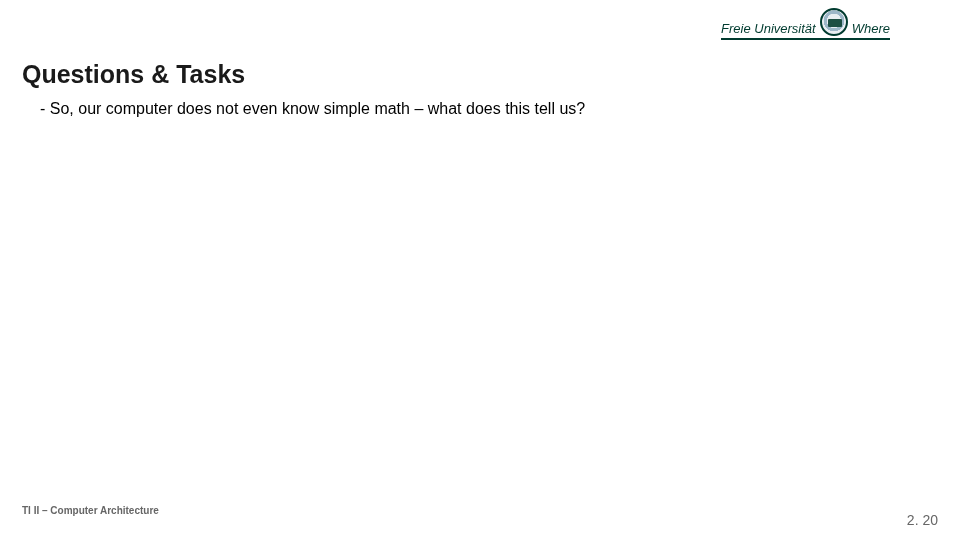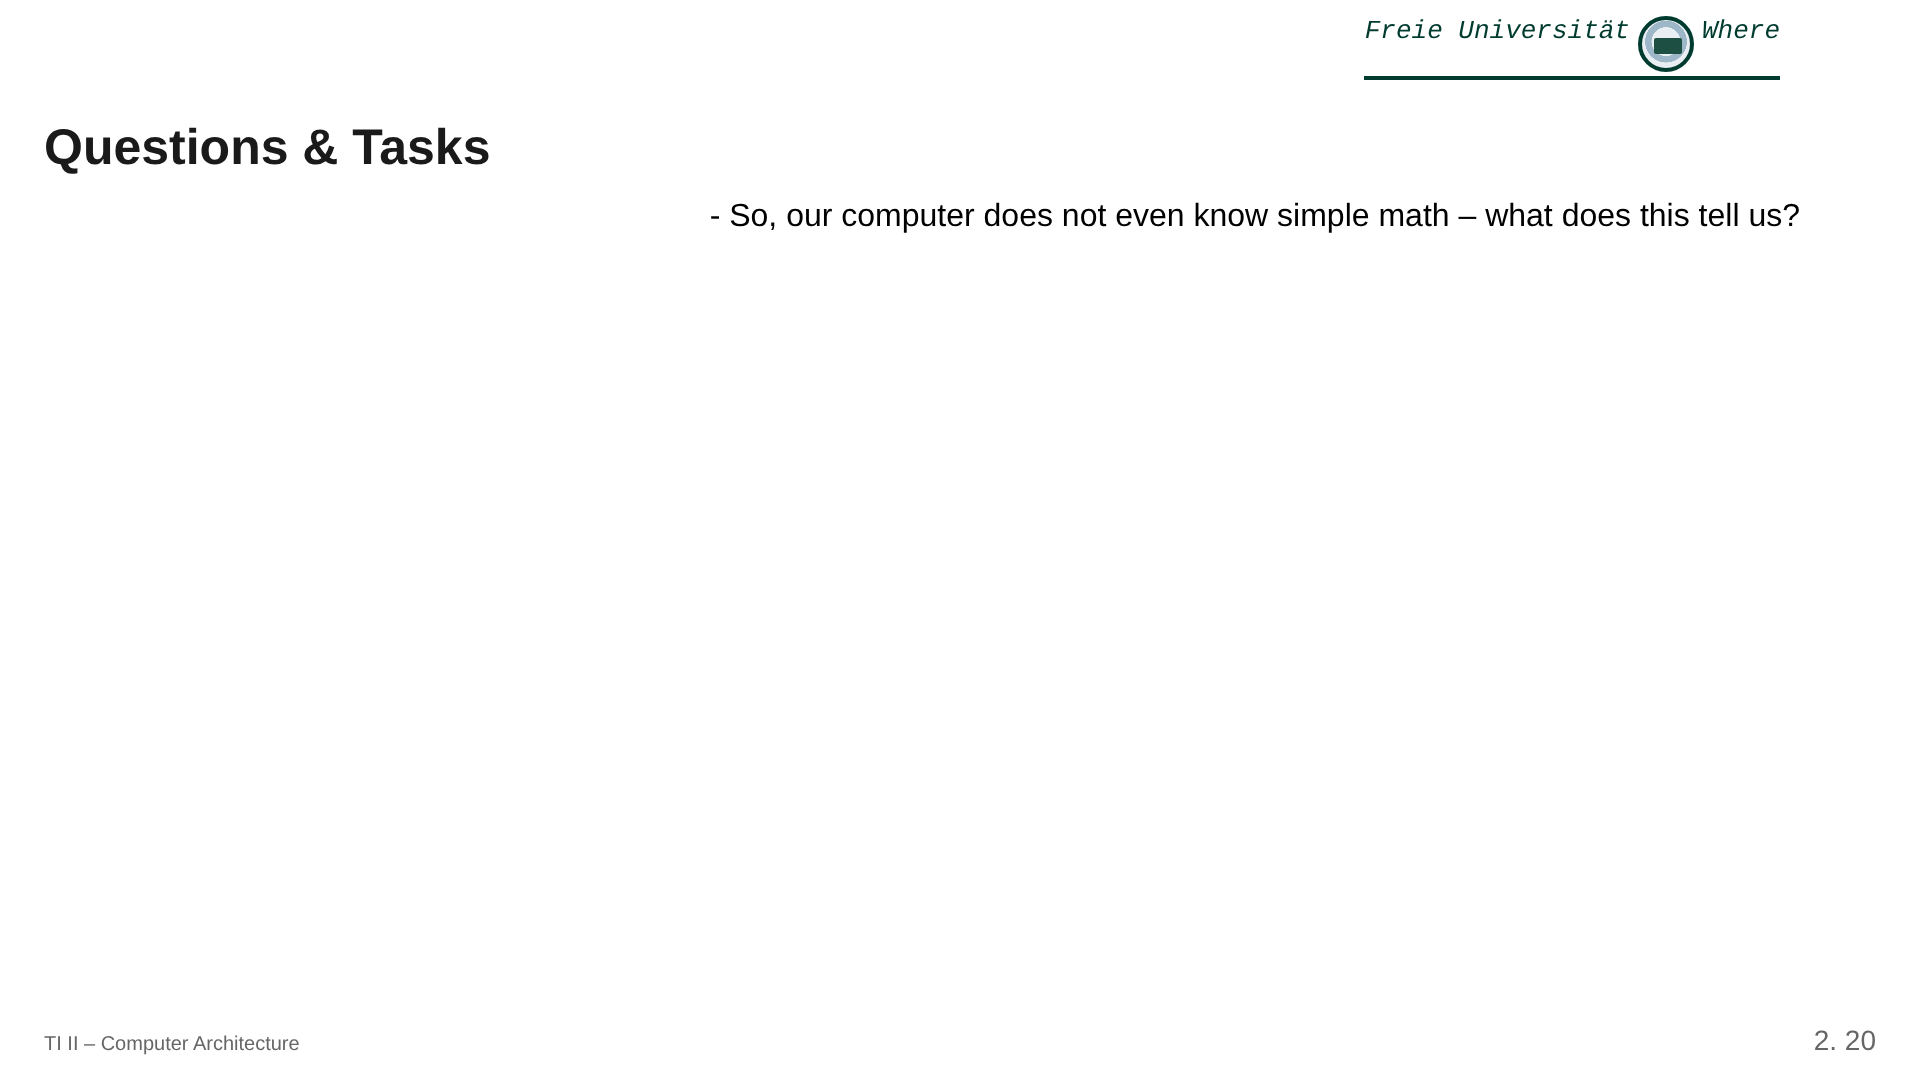--- a/index.html
+++ b/index.html
@@ -11,27 +11,27 @@
     position: absolute;
     top: 8px;
     right: 70px;
     display: flex;
     align-items: center;
     gap: 6px;
     border-bottom: 2px solid #003b2f;
     padding-bottom: 2px;
   }
   .logo-text {
-    font-family: Liberation Mono, monospace;
+    font-family: Liberation Sans, sans-serif;
     font-style: italic;
     color: #003b2f;
     font-size: 13px;
     font-weight: 500;
     display: flex;
-    align-items: flex-start;
+    align-items: flex-end;
     gap: 4px;
   }
   .seal {
     width: 28px;
     height: 28px;
     border-radius: 50%;
     background: radial-gradient(circle at 50% 45%, #e8eef2 0 40%, #9db7c8 41% 58%, #e8eef2 59% 100%);
     border: 2px solid #003b2f;
     display: inline-block;
     position: relative;
@@ -61,30 +61,30 @@
     top: 98px;
     left: 40px;
     right: 60px;
   }
   .bullets .item {
     font-size: 16px;
     line-height: 1.35;
     color: #000;
     margin-bottom: 2px;
     white-space: nowrap;
-    text-align: right;
   }
 
   
   .footer-left {
     position: absolute;
-    bottom: 12px;
+    bottom: 24px;
     left: 22px;
     font-size: 10px;
     color: #666;
+    font-weight: bold;
   }
   .footer-right {
     position: absolute;
     bottom: 12px;
     right: 22px;
     font-size: 14px;
     color: #666;
   }
 </style>
 </head>

